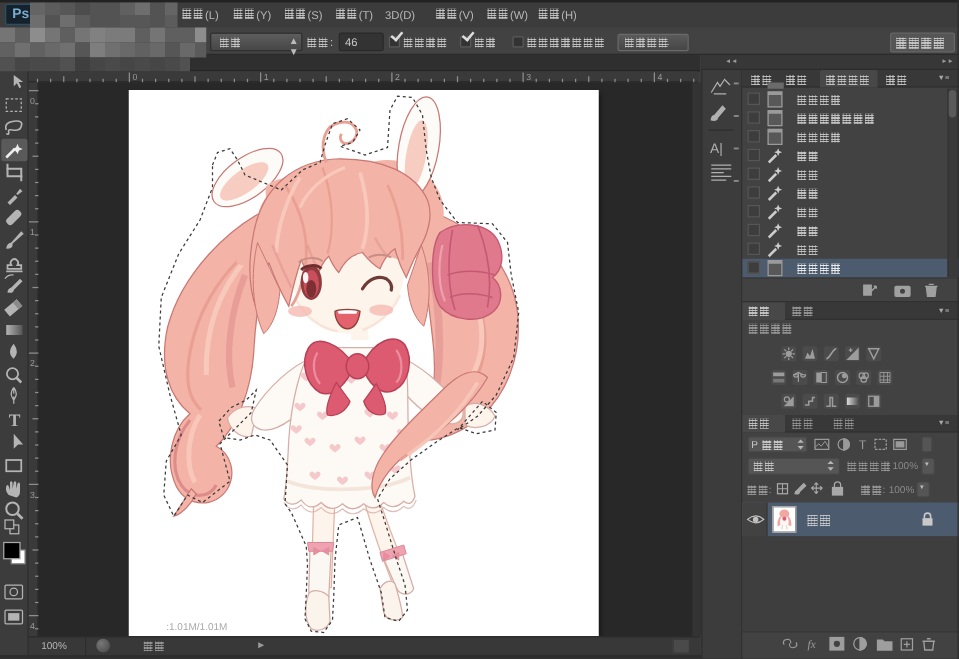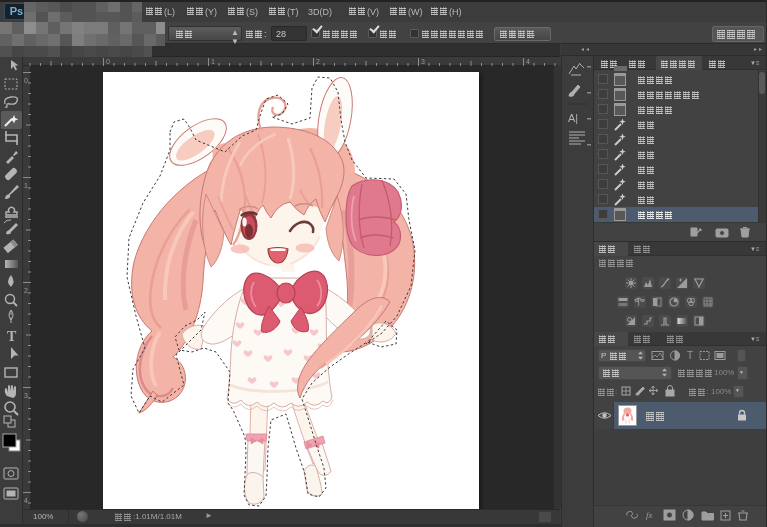--- a/index.html
+++ b/index.html
@@ -35,21 +35,21 @@
 <span class="t" style="left:449px;top:7px;font-size:9px;line-height:10px;color:#b8b8b8;">(H)</span>
 <div style="left:0;top:22px;width:767px;height:22px;background:#424242;border-bottom:1px solid #2a2a2a"></div>
 <div style="left:168px;top:26px;width:74px;height:15px;background:linear-gradient(#5d5d5d,#474747);border:1px solid #303030;border-radius:2px"></div>
 <b class="z" style="left:176px;top:30px;width:7px;height:8px"></b>
 <b class="z" style="left:185px;top:30px;width:7px;height:8px"></b>
 <span class="t" style="left:231px;top:28px;color:#bbb;font-size:8px">▲<br>▼</span>
 <b class="z" style="left:246px;top:30px;width:7px;height:8px"></b>
 <b class="z" style="left:255px;top:30px;width:7px;height:8px"></b>
 <span class="t" style="left:264px;top:29px;font-size:9px;line-height:10px;color:#c2c2c2;">:</span>
 <div style="left:271px;top:26px;width:36px;height:15px;background:#333;border:1px solid #292929;border-radius:2px"></div>
-<span class="t" style="left:276px;top:29px;font-size:9px;line-height:10px;color:#c8c8c8;">28</span>
+<span class="t" style="left:276px;top:29px;font-size:9px;line-height:10px;color:#c8c8c8;">46</span>
 <div style="left:311px;top:29px;width:9px;height:9px;background:#333;border:1px solid #5a5a5a;border-radius:1px"></div>
 <div style="left:313px;top:25px;width:9px;height:6px;border-left:2px solid #ddd;border-bottom:2px solid #ddd;transform:rotate(-50deg)"></div>
 <b class="z" style="left:323px;top:30px;width:7px;height:8px"></b>
 <b class="z" style="left:332px;top:30px;width:7px;height:8px"></b>
 <b class="z" style="left:341px;top:30px;width:7px;height:8px"></b>
 <b class="z" style="left:350px;top:30px;width:7px;height:8px"></b>
 <div style="left:368px;top:29px;width:9px;height:9px;background:#333;border:1px solid #5a5a5a;border-radius:1px"></div>
 <div style="left:370px;top:25px;width:9px;height:6px;border-left:2px solid #ddd;border-bottom:2px solid #ddd;transform:rotate(-50deg)"></div>
 <b class="z" style="left:380px;top:30px;width:7px;height:8px"></b>
 <b class="z" style="left:389px;top:30px;width:7px;height:8px"></b>
@@ -384,21 +384,21 @@
 <path d="M270 249 C274 248 283 248 286 249 L285 251 L271 251 Z" fill="#fff"></path>
 <path d="M170 132 L174 122 L184 119 L190 128 L196 140 L225 152 L242 136 L256 130 L260 116 L266 99 L278 95 L288 104 L282 114 L272 117 L292 124 L310 118 L312 88 L318 77 L330 78 L338 92 L341 120 L345 142 L352 160 L366 178 L394 179 L406 194 L409 220 L415 250 L411 286 L397 316 L382 333 L366 344 L386 321 L397 330 L396 344 L381 347 L367 342 L350 353 L330 367 L312 383 L302 399 L309 421 L317 447 L324 468 L326 488 L319 497 L308 494 L305 474 L296 448 L289 424 L286 414 L271 420 L268 448 L267 477 L266 496 L259 506 L249 505 L244 495 L245 475 L246 452 L245 437 L233 410 L228 403 L230 372 L216 352 L204 348 L192 352 L179 350 L175 337 L185 326 L197 320 L205 312 L201 330 L176 355 L184 385 L162 402 L150 396 L139 413 L131 396 L133 369 L145 348 L136 316 L127 277 L129 238 L143 203 L160 176 L170 150 Z" fill="none" stroke="#3a3a3a" stroke-width="1" stroke-dasharray="2.4 2.4"></path>
 </svg>
 <div style="left:23px;top:509px;width:537px;height:15px;background:#383838;border-top:1px solid #2a2a2a"></div>
 <div style="left:0;top:524px;width:767px;height:3px;background:#2e2e2e"></div>
 <span class="t" style="left:33px;top:512px;font-size:8px;line-height:9px;color:#b5b5b5;">100%</span>
 <div style="left:68px;top:510px;width:1px;height:14px;background:#2d2d2d"></div>
 <div style="left:77px;top:511px;width:11px;height:11px;border-radius:6px;background:radial-gradient(circle at 35% 35%,#777,#454545)"></div>
 <b class="zd" style="left:115px;top:513px;width:7px;height:8px"></b>
 <b class="zd" style="left:124px;top:513px;width:7px;height:8px"></b>
-<span class="t" style="left:133px;top:512px;font-size:8px;line-height:9px;color:#a8a8a8;">:1.01M/1.01M</span>
+<span class="t" style="left:133px;top:497px;font-size:8px;line-height:9px;color:#a8a8a8;">:1.01M/1.01M</span>
 <span class="t" style="left:205px;top:511px;font-size:8px;line-height:9px;color:#999;">►</span>
 <div style="left:553px;top:66px;width:8px;height:443px;background:#333;border-left:1px solid #2a2a2a"></div>
 <div style="left:538px;top:511px;width:14px;height:12px;background:#4a4a4a;border:1px solid #3a3a3a"></div>
 <div style="left:561px;top:44px;width:33px;height:483px;background:#3c3c3c;border-left:1px solid #2e2e2e;border-right:1px solid #2e2e2e"></div>
 <div style="left:561px;top:44px;width:33px;height:12px;background:#373737;border-bottom:1px solid #2c2c2c"></div>
 <span class="t" style="left:580px;top:46px;font-size:5px;line-height:6px;color:#999;">◄◄</span>
 <svg style="left:561px;top:56px" width="33" height="120" viewBox="0 0 33 120">
     <g stroke="#b0b0b0" fill="none">
       <path d="M8 18 l5 -8 l2 3 l4 -6 M10 19 l10 0"></path>
       <path d="M19 8 l4 4"></path>

